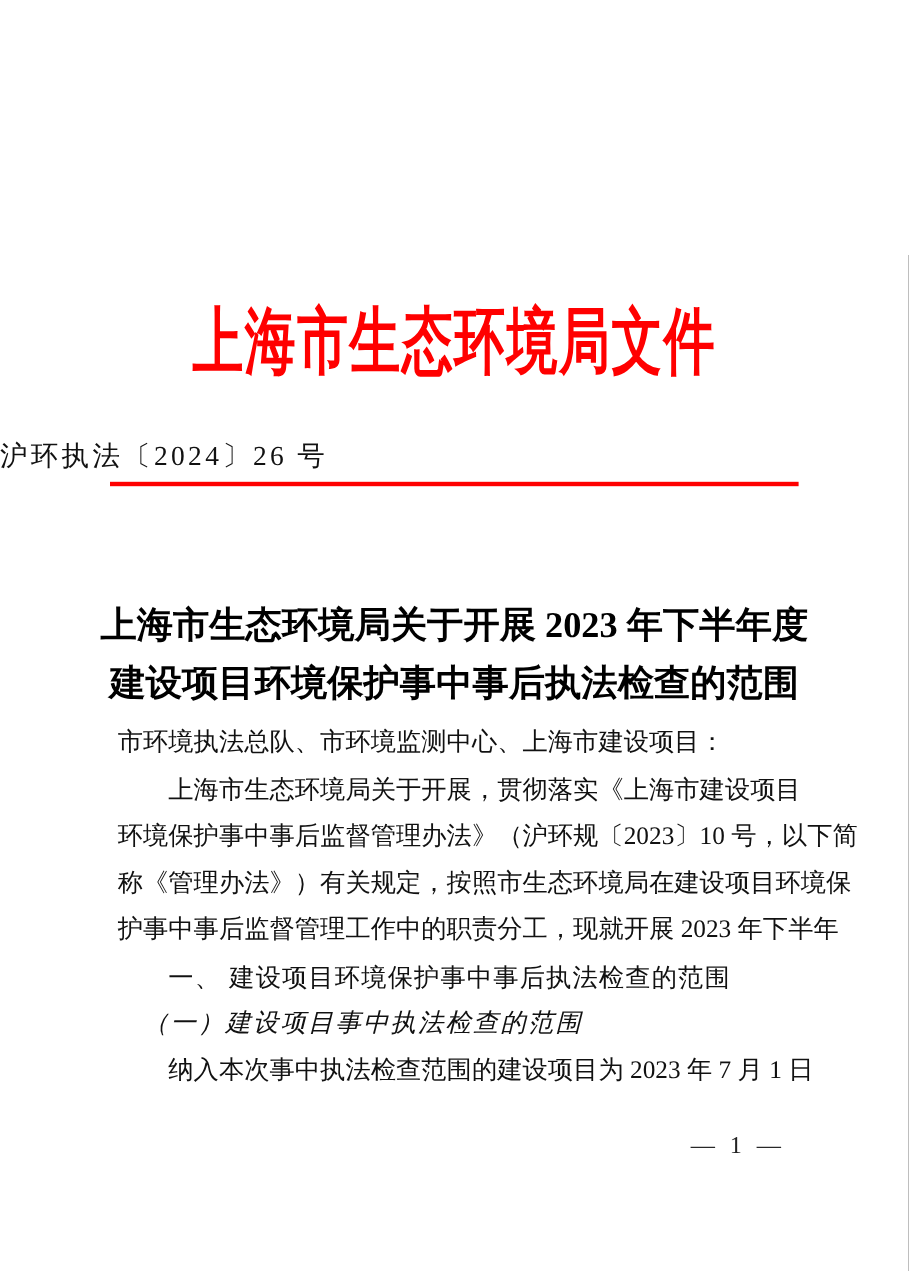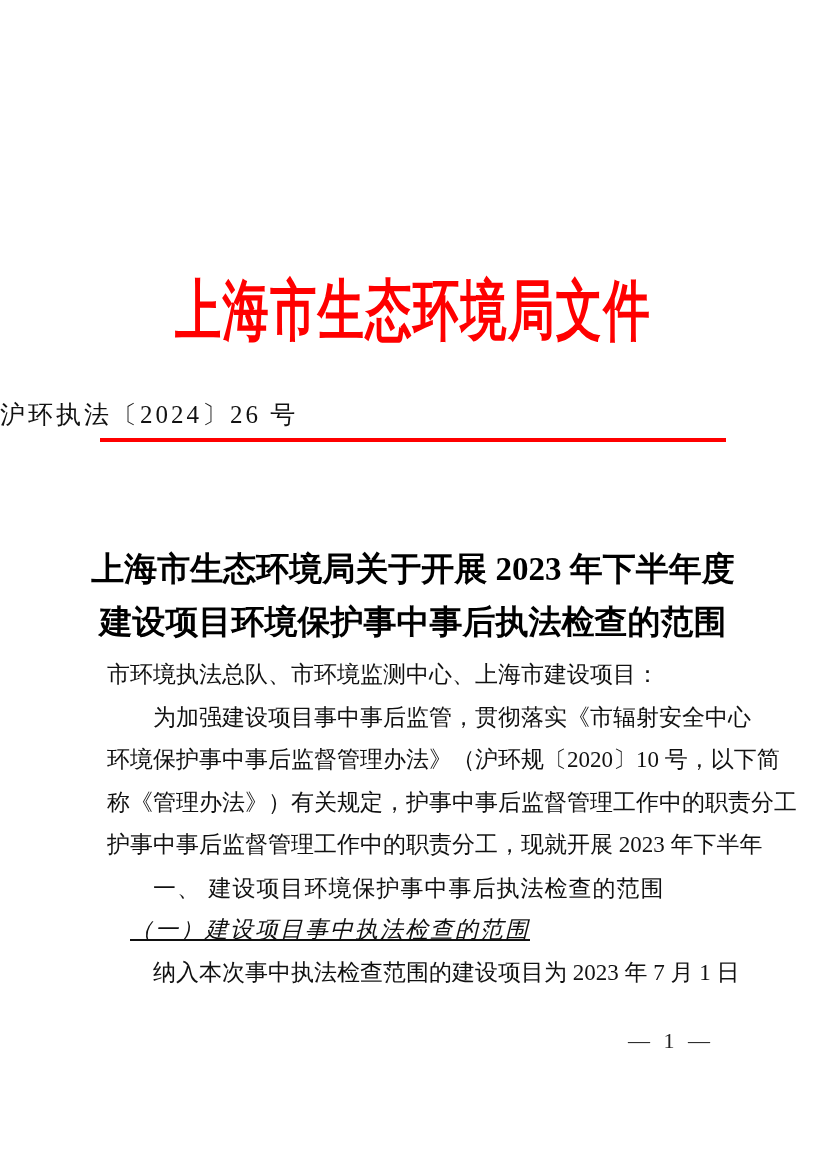--- a/index.html
+++ b/index.html
@@ -94,24 +94,24 @@
 
   <div class="red-rule"></div>
 
   <div class="main-title">
     <div>上海市生态环境局关于开展 2023 年下半年度</div>
     <div>建设项目环境保护事中事后执法检查的范围</div>
   </div>
 
   <div class="body-lines">
       <div class="bline plain" style="padding-left: 0px;">市环境执法总队、市环境监测中心、上海市建设项目：</div>
-      <div class="bline plain" style="padding-left: 46px;">为加强建设项目事中事后监管，贯彻落实《市辐射安全中心</div>
-      <div class="bline plain" style="padding-left: 0px;">环境保护事中事后监督管理办法》（沪环规〔2020〕10 号，以下简</div>
-      <div class="bline plain" style="padding-left: 0px;">称《管理办法》）有关规定，护事中事后监督管理工作中的职责分工</div>
+      <div class="bline plain" style="padding-left: 46px;">上海市生态环境局关于开展，贯彻落实《上海市建设项目</div>
+      <div class="bline plain" style="padding-left: 0px;">环境保护事中事后监督管理办法》（沪环规〔2023〕10 号，以下简</div>
+      <div class="bline plain" style="padding-left: 0px;">称《管理办法》）有关规定，按照市生态环境局在建设项目环境保</div>
       <div class="bline plain" style="padding-left: 0px;">护事中事后监督管理工作中的职责分工，现就开展 2023 年下半年</div>
       <div class="bline heading" style="padding-left: 46px;">一、 建设项目环境保护事中事后执法检查的范围</div>
-      <div class="bline kaiti" style="padding-left: 23px; text-decoration: underline;">（一）建设项目事中执法检查的范围</div>
+      <div class="bline kaiti" style="padding-left: 23px;">（一）建设项目事中执法检查的范围</div>
       <div class="bline plain" style="padding-left: 46px;">纳入本次事中执法检查范围的建设项目为 2023 年 7 月 1 日</div>
     </div>
 
   <div class="page-number">— 1 —</div>
 
 </div>
 
 </body></html>

